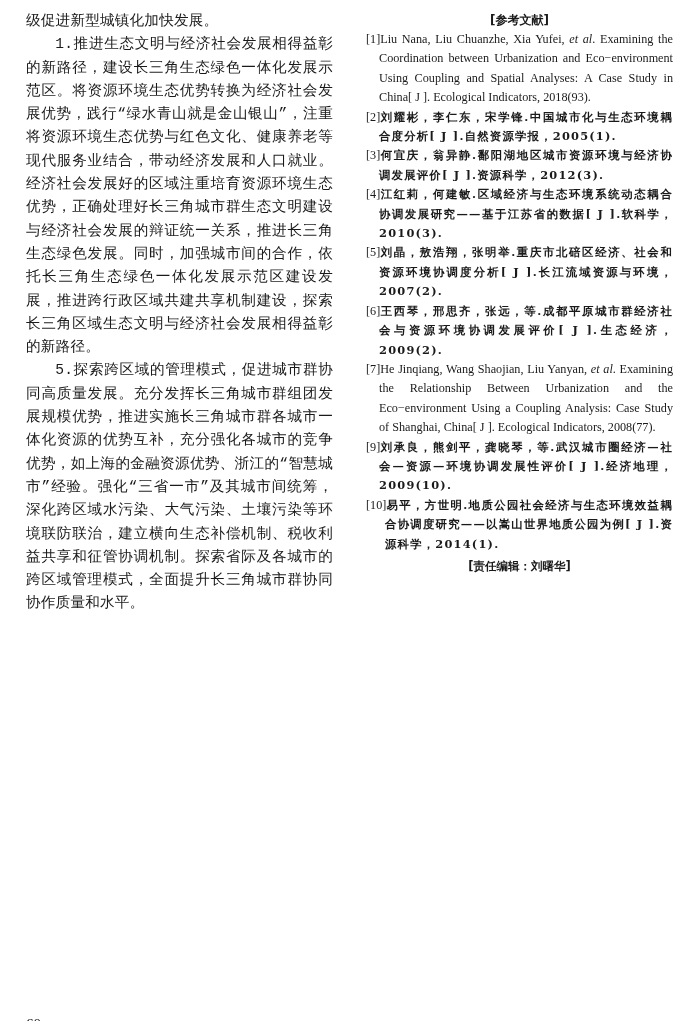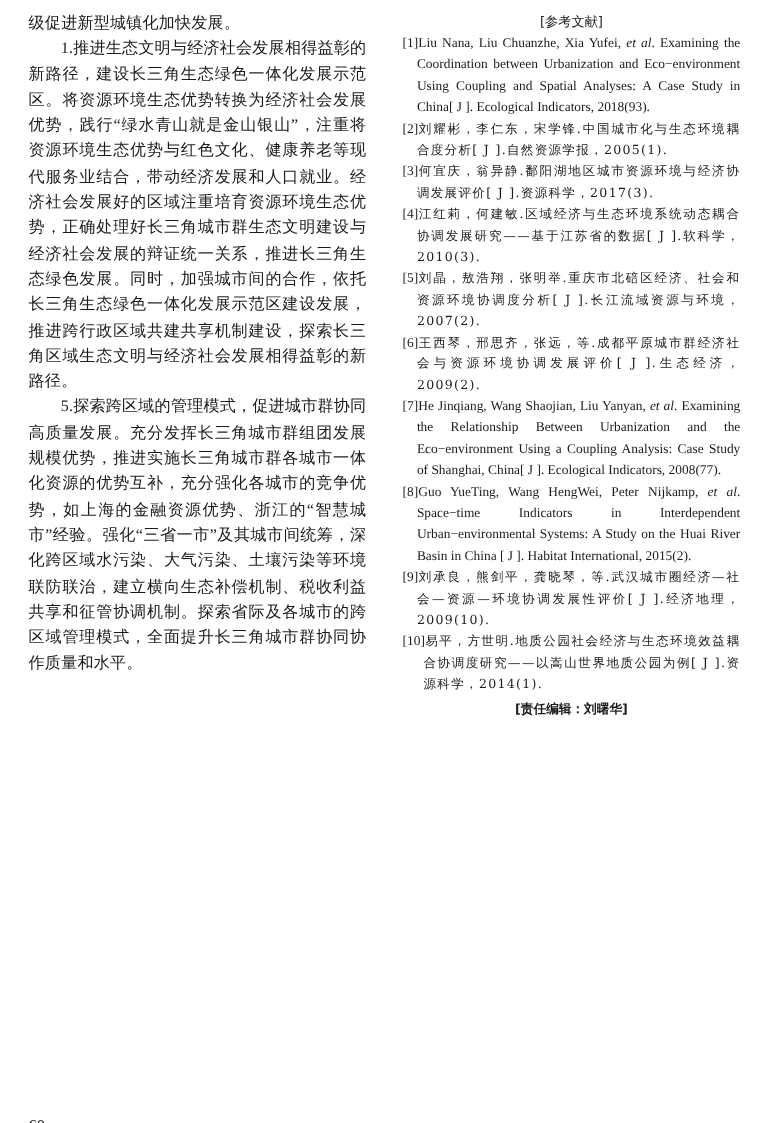--- a/index.html
+++ b/index.html
@@ -1,35 +1,35 @@
 <!DOCTYPE html>
 <html><head>
 <meta charset="utf-8">
 <style>
   html, body { margin:0; padding:0; background:#ffffff; }
   body { width:700px; height:1021px; position:relative; overflow:hidden; color:#1a1a1a; }
   .col-left {
     position:absolute; left:26px; top:10px; width:307px;
-    font-family:Liberation Serif, serif; font-size:14.6px; line-height:23.3px;
+    font-family:Liberation Mono, monospace; font-size:14.6px; line-height:23.3px;
     text-align:justify; letter-spacing:0.2px;
   }
   .col-left p { margin:0; }
   .col-left p.indent { text-indent:2em; }
   .col-right {
     position:absolute; left:366px; top:10px; width:307px;
     font-family:"Liberation Serif", serif; font-size:12.2px; line-height:19.4px;
   }
   .ref-heading {
-    text-align:center; font-family:"DejaVu Sans", sans-serif; font-weight:normal;
+    text-align:center; font-family:"DejaVu Sans", sans-serif; font-weight:bold;
     font-size:12px; line-height:20px; margin:0 0 0 0;
   }
   .ref {
     margin:0; padding-left:13px; text-indent:-13px; text-align:justify;
   }
-  .ref .zh { font-family:"DejaVu Serif", serif; font-size:11.4px; letter-spacing:1.2px; }
+  .ref .zh { font-family:"DejaVu Serif", serif; font-size:11.4px; letter-spacing:1.2px;font-weight:bold; }
   .editor {
     text-align:center; font-family:"DejaVu Sans", sans-serif; font-weight:bold;
     font-size:11.5px; line-height:20px; margin-top:2px;
   }
   .page-number {
     position:absolute; left:26px; top:992px;
     font-family:"Liberation Serif", serif; font-size:15px;margin-top:24px;
   }
 </style>
 </head>
@@ -44,38 +44,35 @@
 <div class="col-right">
   <div class="ref-heading">[参考文献]</div>
 
   <p class="ref">
     <span>[1]</span><span>Liu Nana, Liu Chuanzhe, Xia Yufei, </span><i>et al</i><span>. Examining the Coordination between Urbanization and Eco−environment Using Coupling and Spatial Analyses: A Case Study in China[ J ]. Ecological Indicators, 2018(93).</span>
   </p>
   <p class="ref">
     <span>[2]</span><span class="zh">刘耀彬，李仁东，宋学锋.中国城市化与生态环境耦合度分析[ J ].自然资源学报，2005(1).</span>
   </p>
   <p class="ref">
-    <span>[3]</span><span class="zh">何宜庆，翁异静.鄱阳湖地区城市资源环境与经济协调发展评价[ J ].资源科学，2017(3).</span>
+    <span>[3]</span><span class="zh">何宜庆，翁异静.鄱阳湖地区城市资源环境与经济协调发展评价[ J ].资源科学，2012(3).</span>
   </p>
   <p class="ref">
     <span>[4]</span><span class="zh">江红莉，何建敏.区域经济与生态环境系统动态耦合协调发展研究——基于江苏省的数据[ J ].软科学，2010(3).</span>
   </p>
   <p class="ref">
     <span>[5]</span><span class="zh">刘晶，敖浩翔，张明举.重庆市北碚区经济、社会和资源环境协调度分析[ J ].长江流域资源与环境，2007(2).</span>
   </p>
   <p class="ref">
     <span>[6]</span><span class="zh">王西琴，邢思齐，张远，等.成都平原城市群经济社会与资源环境协调发展评价[ J ].生态经济，2009(2).</span>
   </p>
   <p class="ref">
     <span>[7]</span><span>He Jinqiang, Wang Shaojian, Liu Yanyan, </span><i>et al</i><span>. Examining the Relationship Between Urbanization and the Eco−environment Using a Coupling Analysis: Case Study of Shanghai, China[ J ]. Ecological Indicators, 2008(77).</span>
   </p>
   <p class="ref">
-    <span>[8]</span><span>Guo YueTing, Wang HengWei, Peter Nijkamp, </span><i>et al</i><span>. Space−time Indicators in Interdependent Urban−environmental Systems: A Study on the Huai River Basin in China [ J ]. Habitat International, 2015(2).</span>
-  </p>
-  <p class="ref">
     <span>[9]</span><span class="zh">刘承良，熊剑平，龚晓琴，等.武汉城市圈经济—社会—资源—环境协调发展性评价[ J ].经济地理，2009(10).</span>
   </p>
   <p class="ref" style="padding-left:19px;text-indent:-19px;">
     <span>[10]</span><span class="zh">易平，方世明.地质公园社会经济与生态环境效益耦合协调度研究——以嵩山世界地质公园为例[ J ].资源科学，2014(1).</span>
   </p>
 
   <div class="editor">[责任编辑：刘曙华]</div>
 </div>
 
 <div class="page-number">60</div>

